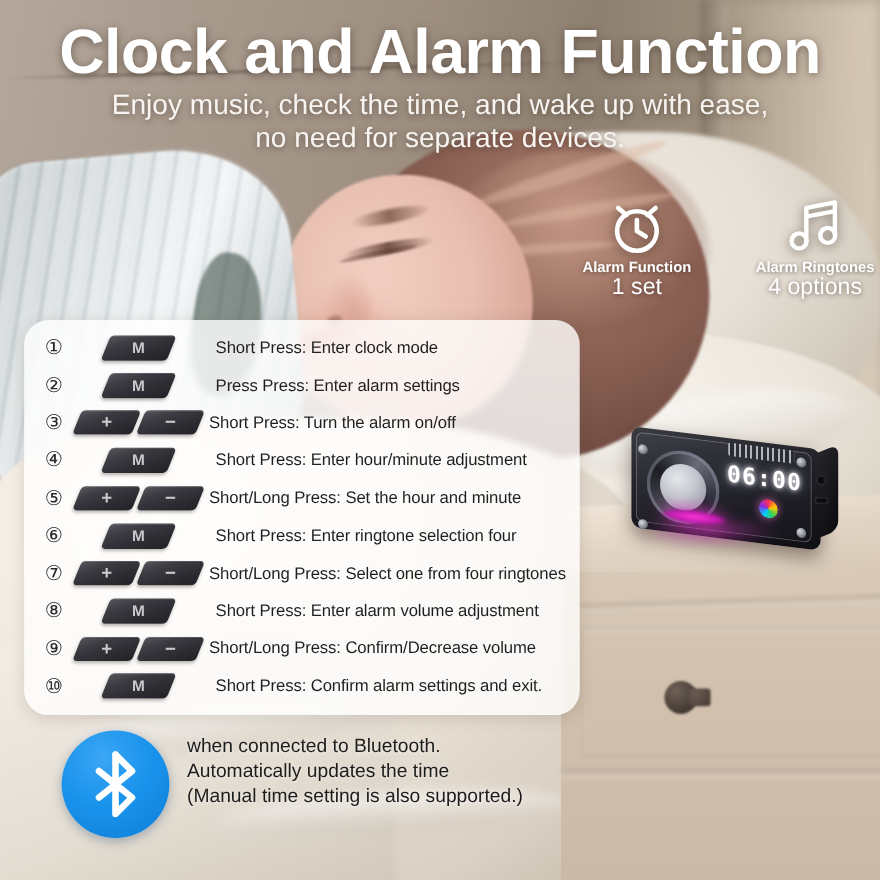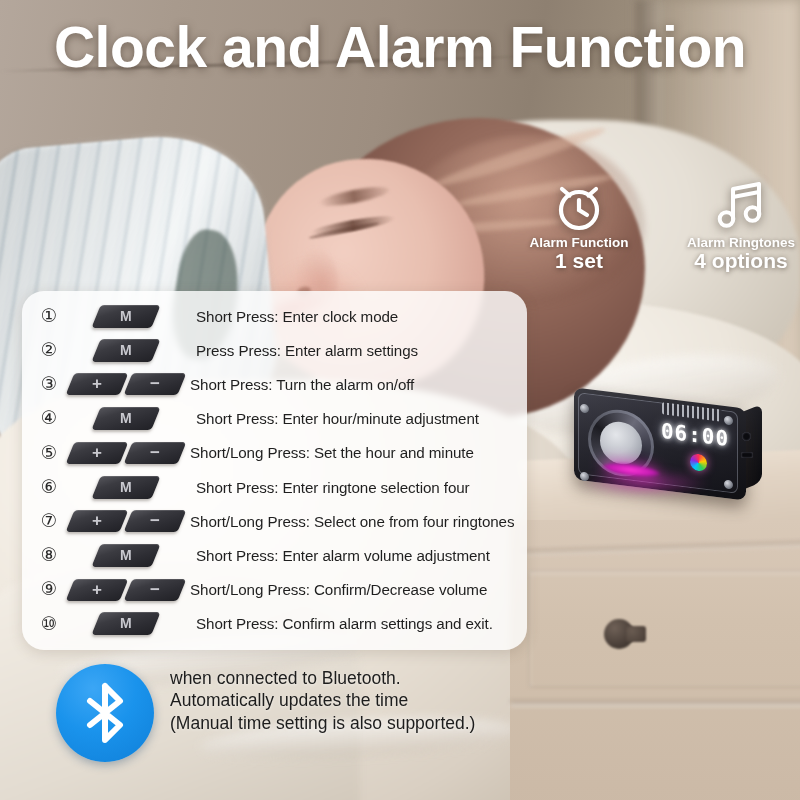--- a/index.html
+++ b/index.html
@@ -155,21 +155,21 @@
     text-shadow:0 1px 6px rgba(60,45,35,.55);}
 
   
   .badges{position:absolute;top:178px;left:520px;width:280px;height:100px;z-index:5;
     display:flex;justify-content:center;gap:52px;}
   .badge{width:110px;text-align:center;color:#fff;}
   .badge-icon{height:56px;display:flex;align-items:center;justify-content:center;
     filter:drop-shadow(0 2px 5px rgba(50,38,30,.55));}
   .badge-label{font-size:13.5px;font-weight:bold;margin-top:1px;
     text-shadow:0 1px 4px rgba(50,38,30,.6);}
-  .badge-value{font-size:21px;font-weight:bold;line-height:1.05;
+  .badge-value{font-size:21px;font-weight:normal;line-height:1.05;
     text-shadow:0 1px 5px rgba(50,38,30,.6);}
 
   
   .panel{position:absolute;left:22px;top:291px;width:505px;height:359px;border-radius:22px;
     background:rgba(255,255,255,.80);
     backdrop-filter:blur(3px);
     box-shadow:0 3px 14px rgba(90,70,55,.18);z-index:4;
     padding:8px 0 0 0;box-sizing:border-box;}
   .row{display:flex;align-items:center;height:34.2px;padding-left:10px;}
   .num{width:34px;flex:0 0 34px;text-align:center;font-size:18.5px;color:#2a2a2a;line-height:1;}
@@ -263,20 +263,24 @@
     <div class="prod-port"></div>
     <div class="prod-port2"></div>
     <div class="prod-corner" style="left:14px;top:12px;"></div>
     <div class="prod-corner" style="left:14px;top:80px;"></div>
     <div class="prod-corner" style="left:158px;top:24px;"></div>
     <div class="prod-corner" style="left:158px;top:88px;"></div>
   </div>
 
   <div class="header">
     <div class="title">Clock and Alarm Function</div>
+    <div class="subtitle">
+      <div>Enjoy music, check the time, and wake up with ease,</div>
+      <div>no need for separate devices.</div>
+    </div>
   </div>
 
   <div class="badges">
 
     <div class="badge">
       <div class="badge-icon">
         <svg width="56" height="54" viewBox="0 0 56 54" fill="none" stroke="#ffffff" stroke-width="4.2" stroke-linecap="round">
           <circle cx="28" cy="31" r="18"></circle>
           <path d="M11 10 L18.5 16.5"></path>
           <path d="M45 10 L37.5 16.5"></path>

